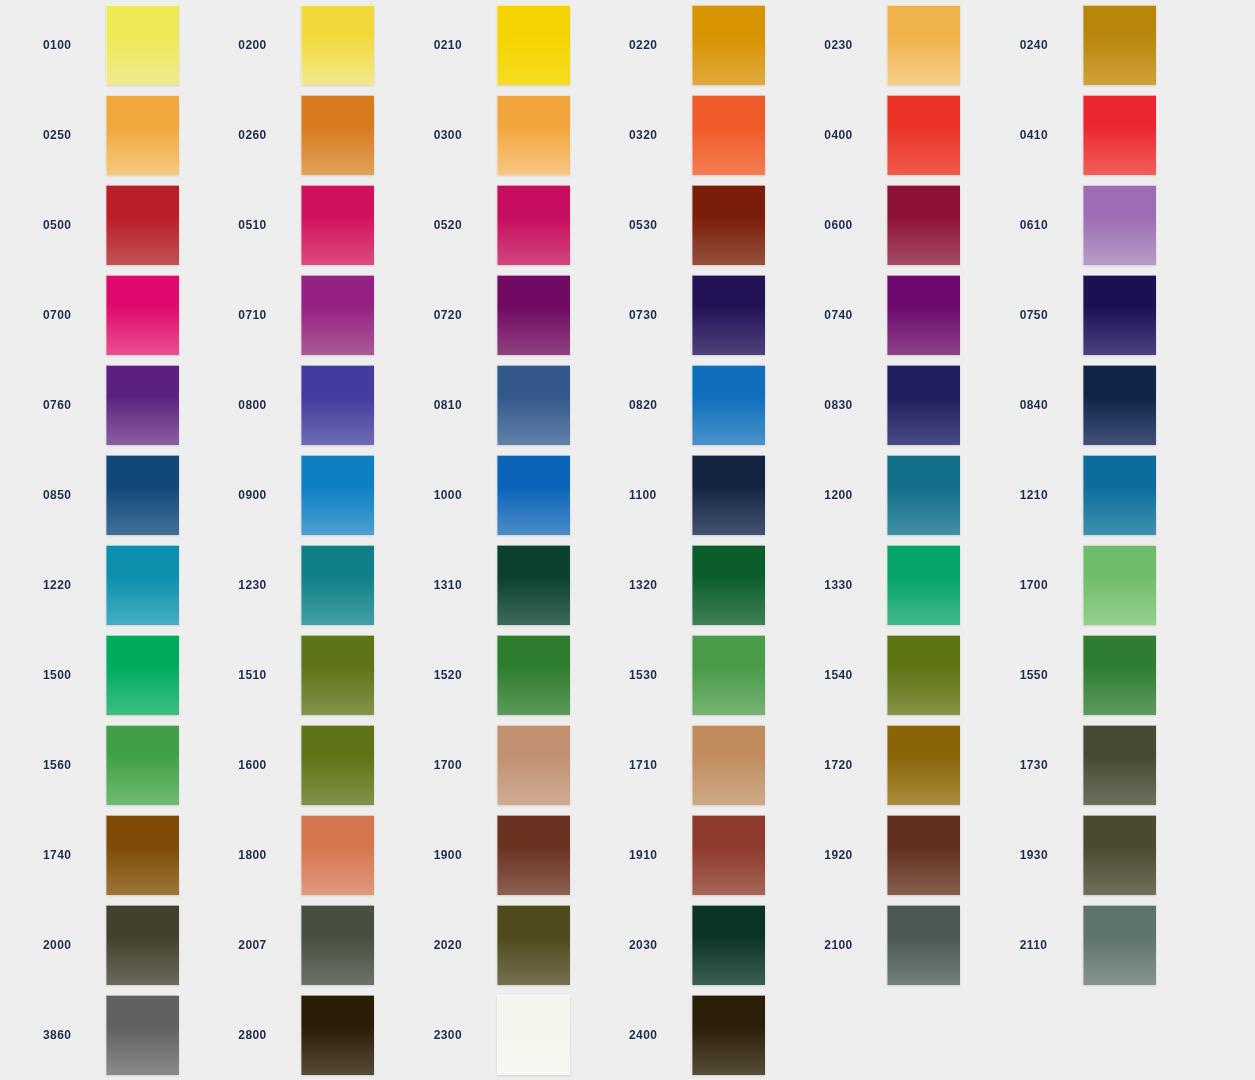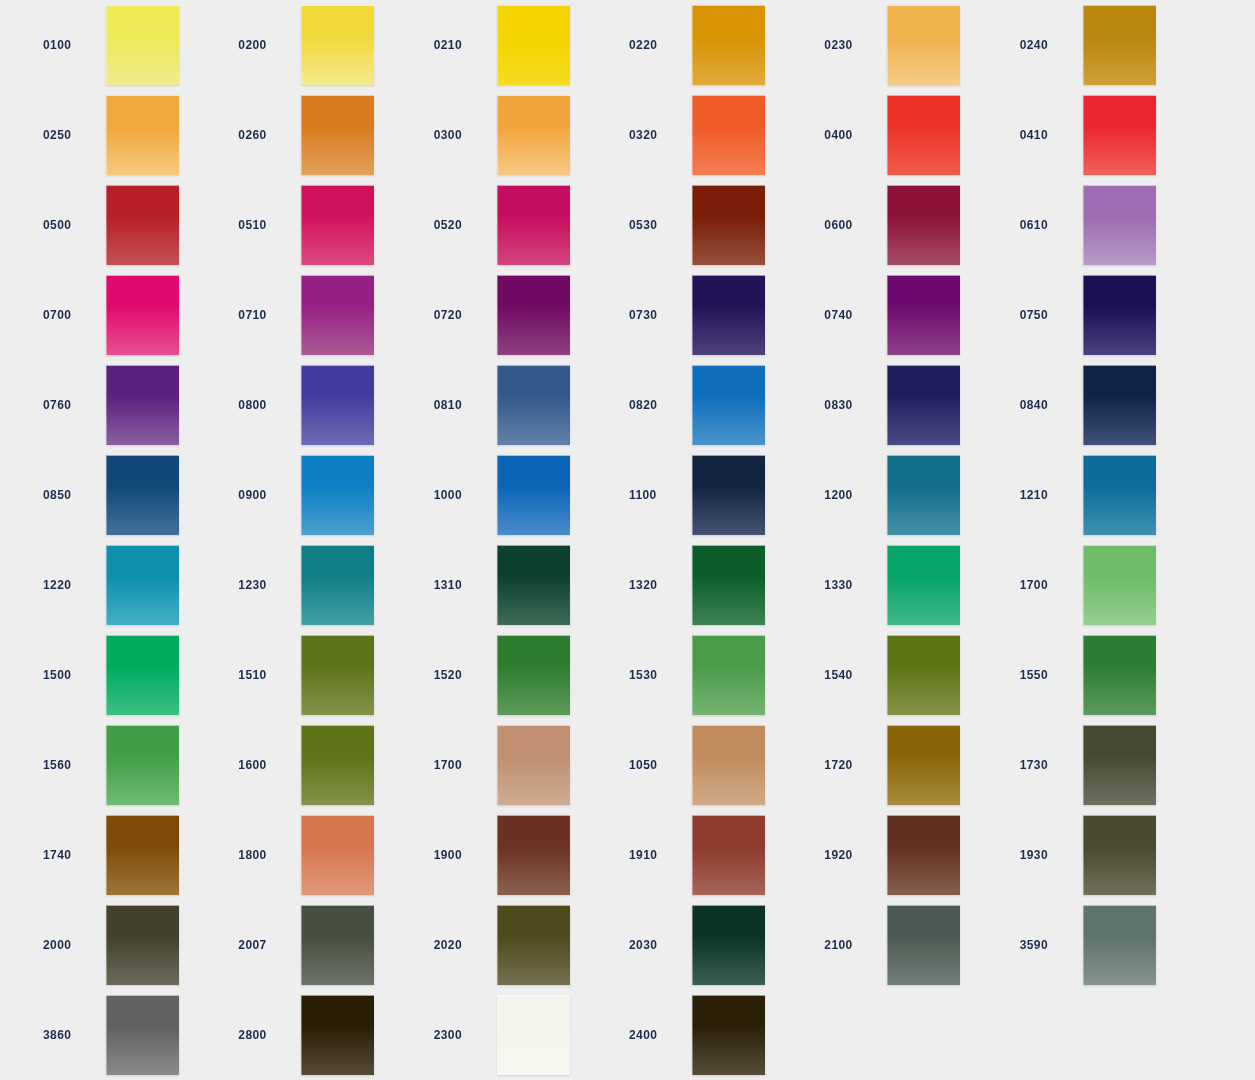--- a/index.html
+++ b/index.html
@@ -259,21 +259,21 @@
     </div>
     <div class="swatch-cell">
       <span class="swatch-label">1600</span>
       <div class="swatch-chip" style="background: linear-gradient(rgb(94, 116, 22) 0%, rgb(94, 116, 22) 38%, rgb(130, 146, 74) 100%);"></div>
     </div>
     <div class="swatch-cell">
       <span class="swatch-label">1700</span>
       <div class="swatch-chip" style="background: linear-gradient(rgb(192, 144, 112) 0%, rgb(192, 144, 112) 38%, rgb(208, 171, 146) 100%);"></div>
     </div>
     <div class="swatch-cell">
-      <span class="swatch-label">1050</span>
+      <span class="swatch-label">1710</span>
       <div class="swatch-chip" style="background: linear-gradient(rgb(192, 140, 94) 0%, rgb(192, 140, 94) 38%, rgb(207, 170, 135) 100%);"></div>
     </div>
     <div class="swatch-cell">
       <span class="swatch-label">1720</span>
       <div class="swatch-chip" style="background: linear-gradient(rgb(138, 101, 8) 0%, rgb(138, 101, 8) 38%, rgb(169, 141, 60) 100%);"></div>
     </div>
     <div class="swatch-cell">
       <span class="swatch-label">1730</span>
       <div class="swatch-chip" style="background: linear-gradient(rgb(71, 74, 51) 0%, rgb(71, 74, 51) 38%, rgb(110, 112, 94) 100%);"></div>
     </div>
@@ -315,21 +315,21 @@
     </div>
     <div class="swatch-cell">
       <span class="swatch-label">2030</span>
       <div class="swatch-chip" style="background: linear-gradient(rgb(12, 51, 40) 0%, rgb(12, 51, 40) 38%, rgb(59, 95, 83) 100%);"></div>
     </div>
     <div class="swatch-cell">
       <span class="swatch-label">2100</span>
       <div class="swatch-chip" style="background: linear-gradient(rgb(74, 89, 81) 0%, rgb(74, 89, 81) 38%, rgb(116, 128, 122) 100%);"></div>
     </div>
     <div class="swatch-cell">
-      <span class="swatch-label">3590</span>
+      <span class="swatch-label">2110</span>
       <div class="swatch-chip" style="background: linear-gradient(rgb(94, 115, 107) 0%, rgb(94, 115, 107) 38%, rgb(133, 149, 144) 100%);"></div>
     </div>
     <div class="swatch-cell">
       <span class="swatch-label">3860</span>
       <div class="swatch-chip" style="background: linear-gradient(rgb(97, 97, 97) 0%, rgb(97, 97, 97) 38%, rgb(138, 138, 138) 100%);"></div>
     </div>
     <div class="swatch-cell">
       <span class="swatch-label">2800</span>
       <div class="swatch-chip" style="background: linear-gradient(rgb(42, 29, 6) 0%, rgb(42, 29, 6) 38%, rgb(86, 75, 54) 100%);"></div>
     </div>

